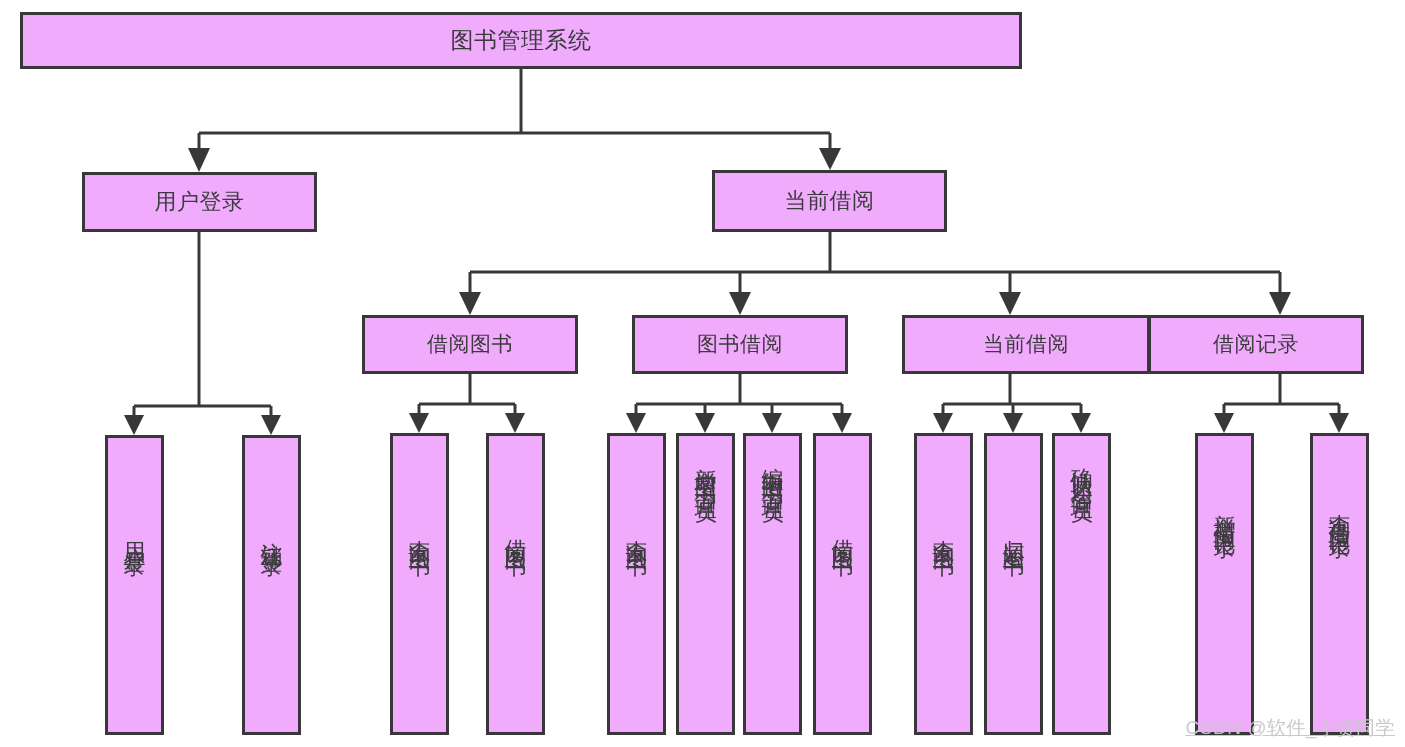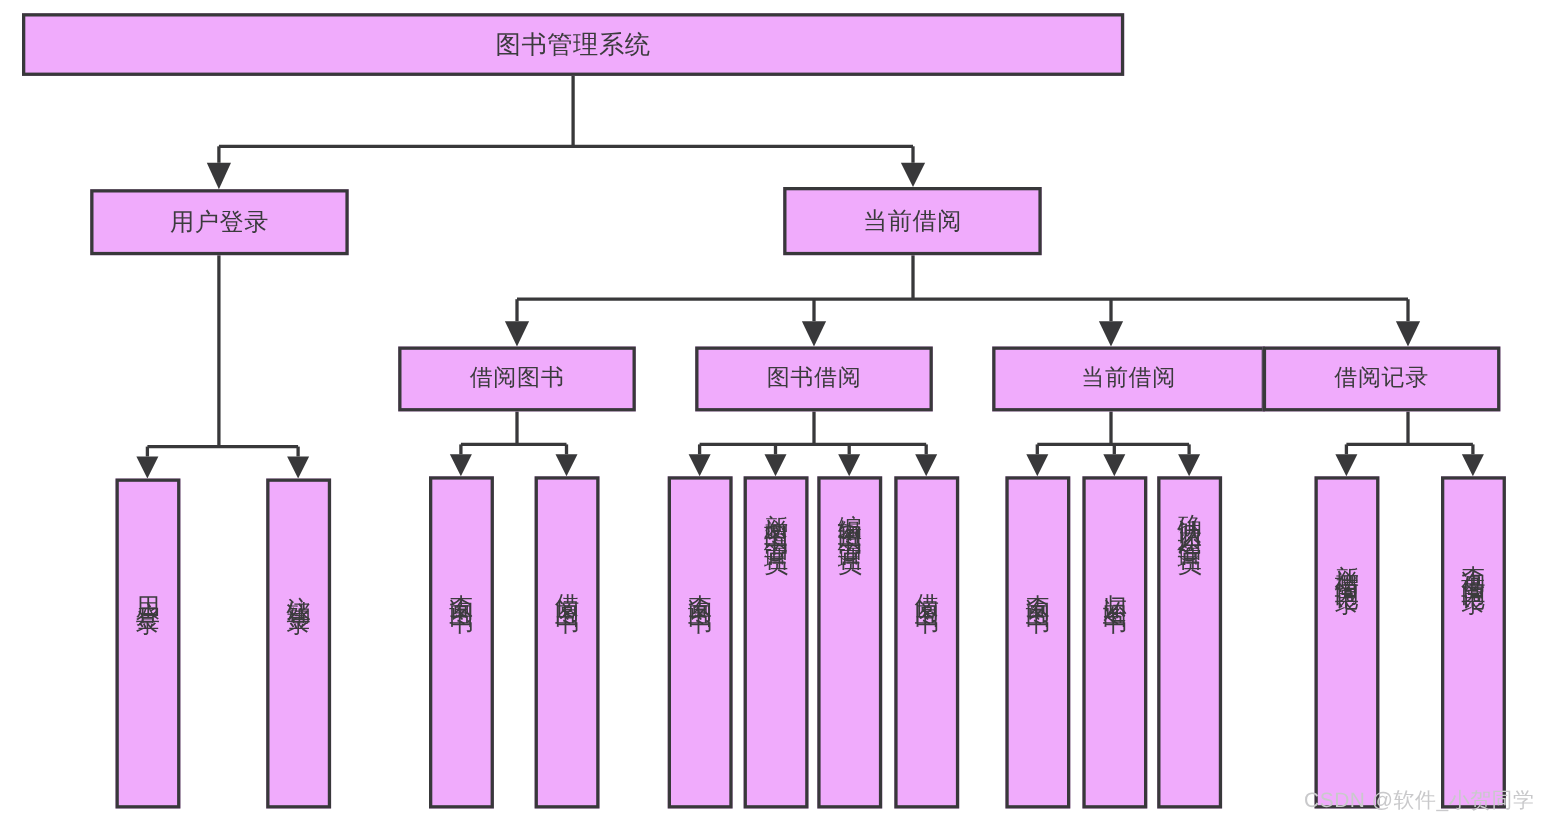--- a/index.html
+++ b/index.html
@@ -55,20 +55,21 @@
 
   .watermark{
     position:absolute;
     right:10px;
     bottom:6px;
     font-size:19px;
     color:#c9c9cb;
     z-index:5;
     white-space:nowrap;
     letter-spacing:0.5px;
+    text-decoration:underline;
   }
 </style>
 </head>
 <body>
 
 <div id="canvas">
 
   <svg class="lines" viewBox="0 0 1405 747">
     <g stroke="#38383a" stroke-width="3" fill="none">
 

